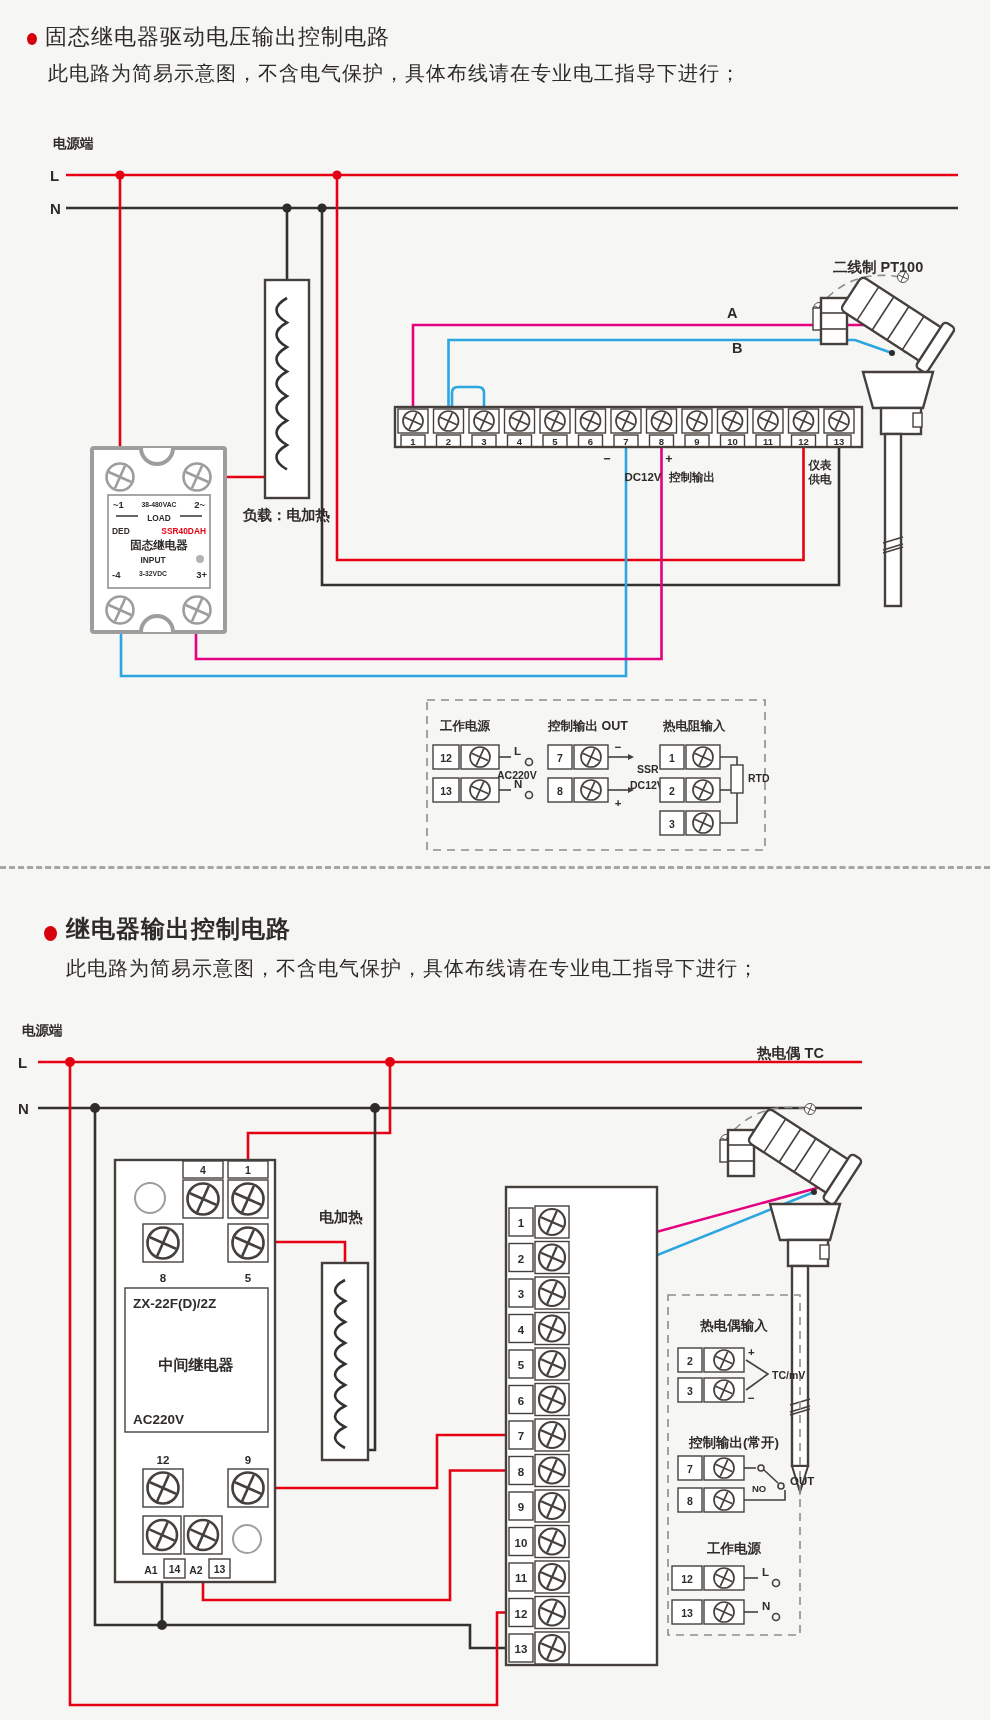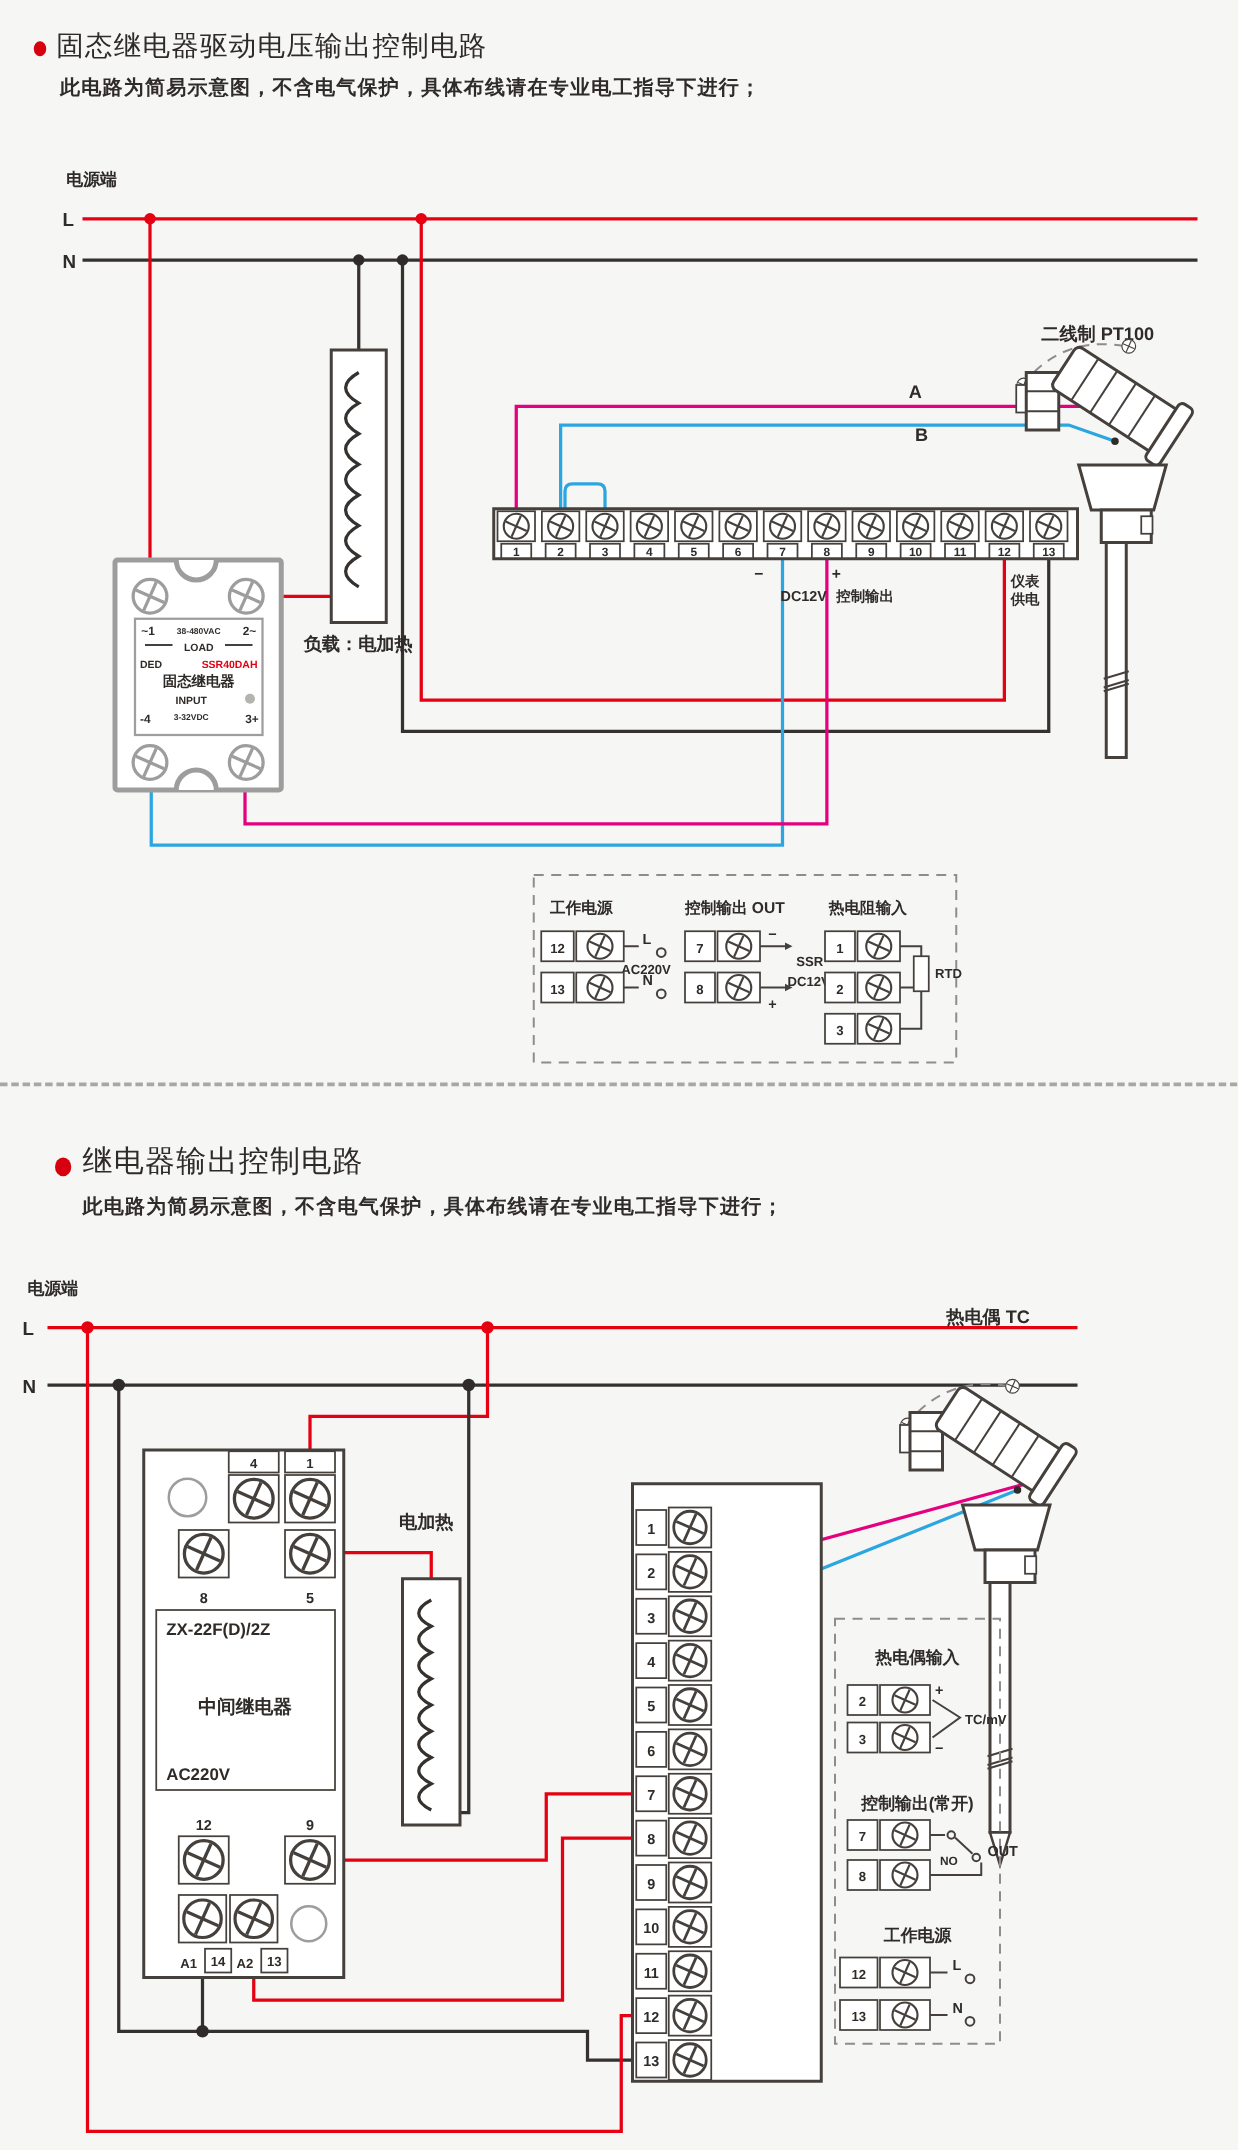--- a/index.html
+++ b/index.html
@@ -1,21 +1,21 @@
 <!DOCTYPE html>
 <html><head>
 <meta charset="utf-8">
 <style>
   html,body{margin:0;padding:0;}
   body{width:990px;height:1720px;position:relative;background:#f6f6f4;
        font-family:"Liberation Sans",sans-serif;color:#2f2b28;}
   .abs{position:absolute;}
   .h1{font-weight:normal;font-size:22px;letter-spacing:1px;}
-  .h1b{font-weight:normal;font-size:24px;letter-spacing:1px;}
-  .sub{font-weight:bold;font-size:16px;letter-spacing:1px;}
+  .h1b{font-weight:bold;font-size:24px;letter-spacing:1px;}
+  .sub{font-weight:normal;font-size:20px;letter-spacing:1px;}
   .bullet{background:#d7000f;border-radius:50%;}
   .divider{border-top:3px dashed #a9a7a5;width:990px;height:0;}
   svg text{font-family:"Liberation Sans",sans-serif;fill:#2f2b28;}
   .t7{font-size:6.8px;} .t8{font-size:8.4px;} .t9{font-size:9.5px;}
   .t10{font-size:10.5px;} .t11{font-size:11.5px;font-weight:bold;}
   .t12{font-size:12.5px;font-weight:bold;} .t13{font-size:13.5px;font-weight:bold;}
   .t14{font-size:14.5px;font-weight:bold;} .t15{font-size:15px;font-weight:bold;}
   .tb{font-weight:bold;}
   .mid{text-anchor:middle;} .end{text-anchor:end;}
   .red{fill:#e50012;}

